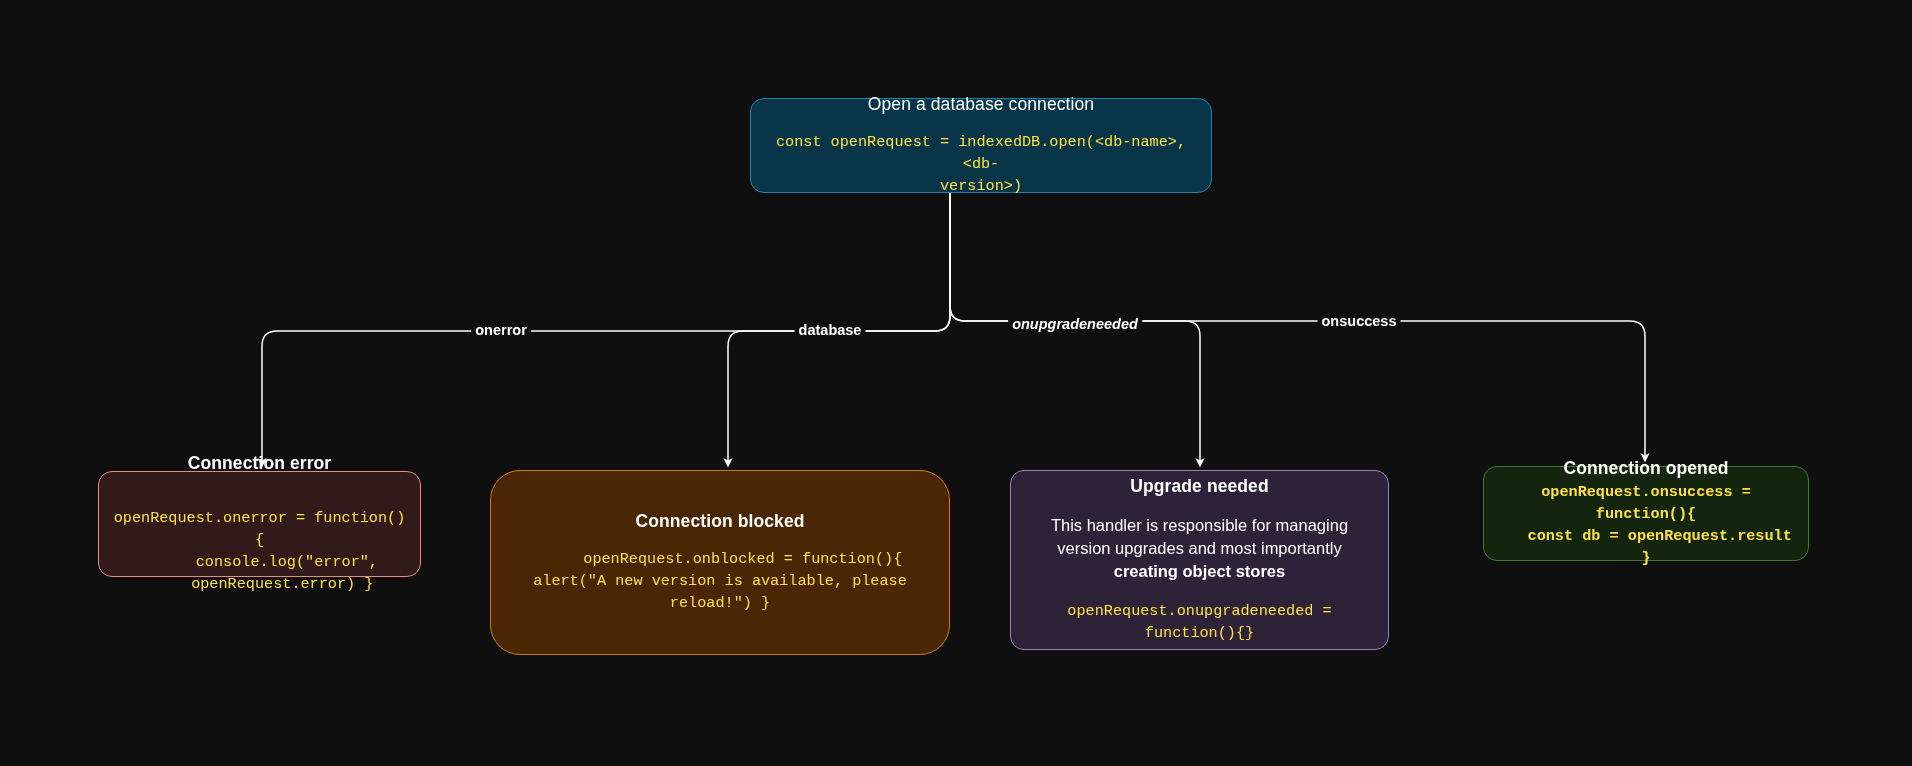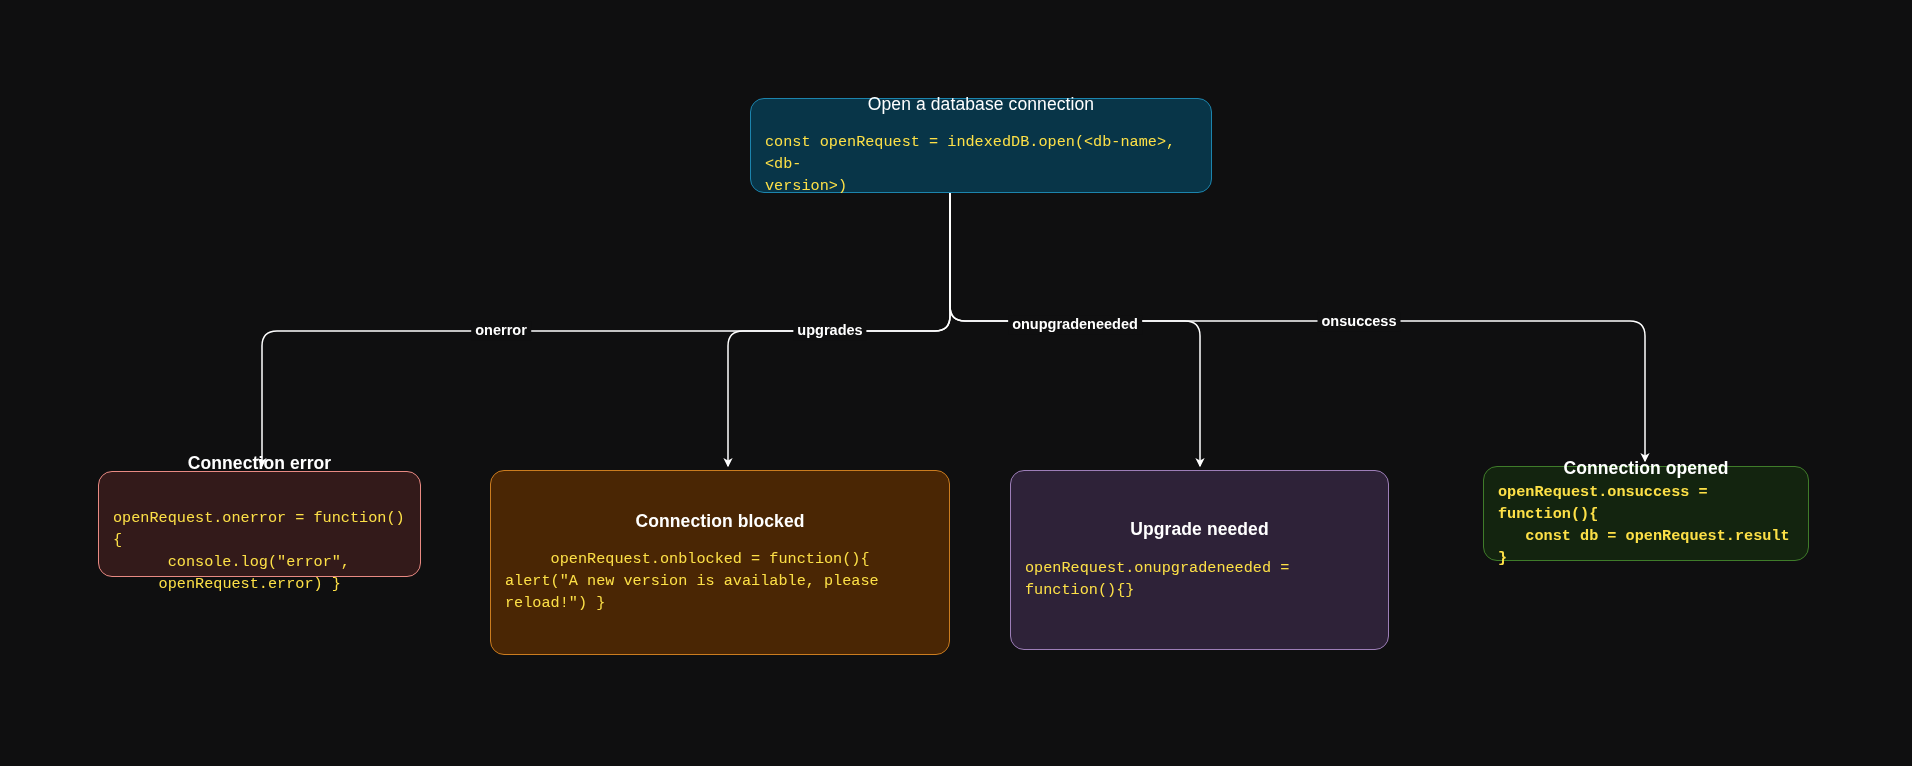--- a/index.html
+++ b/index.html
@@ -25,21 +25,21 @@
   .node {
     position: absolute;
     box-sizing: border-box;
     border-radius: 14px;
     border-width: 1.6px;
     border-style: solid;
     display: flex;
     flex-direction: column;
     align-items: center;
     justify-content: center;
-    text-align: left;
+    text-align: center;
     padding: 12px 14px;
   }
   .node-title {
     font-size: 17.5px;
     color: #ffffff;
     line-height: 1.25;
     letter-spacing: 0.1px;
   }
   .node-title.bold { font-weight: bold; }
   .node-desc {
@@ -55,21 +55,21 @@
     color: #fde047;
     line-height: 1.45;
     margin-top: 16px;
     white-space: pre-wrap;
   }
   .node-code.tight { margin-top: 2px; }
 
   
   .n-root    { background: #083548; border-color: #1c84ad; }
   .n-error   { background: #331a1a; border-color: #e98a83; gap: 17px; }
-  .n-blocked { background: #4a2604; border-color: #cb7c1f; }
+  .n-blocked { background: #4a2604; border-color: #cb7c1f; border-radius: 30px; }
   .n-upgrade { background: #2e2238; border-color: #9d7eb8; }
   .n-opened  { background: #13240f; border-color: #3f7c2a; }
 
   .edge-label {
     position: absolute;
     font-size: 14.5px;
     font-weight: bold;
     color: #ffffff;
     background: #0f0f10;
     padding: 1px 4px;
@@ -112,27 +112,28 @@
   </div>
 
   <div class="node n-blocked" style="left:490px; top:470px; width:460px; height:185px;">
     <div class="node-title bold">Connection blocked</div>
     <div class="node-code">     openRequest.onblocked = function(){
 alert("A new version is available, please reload!") }</div>
   </div>
 
   <div class="node n-upgrade" style="left:1010px; top:470px; width:379px; height:180px;">
     <div class="node-title bold">Upgrade needed</div>
+    <div class="node-desc"><span>This handler is responsible for managing version upgrades and most importantly </span><b>creating object stores</b></div>
     <div class="node-code">openRequest.onupgradeneeded = function(){}</div>
   </div>
 
   <div class="node n-opened" style="left:1483px; top:466px; width:326px; height:95px;font-weight:bold;">
     <div class="node-title">Connection opened</div>
     <div class="node-code tight">openRequest.onsuccess = function(){
    const db = openRequest.result }</div>
   </div>
 
   <div class="edge-label" style="left:501px; top:331px;">onerror</div>
-  <div class="edge-label" style="left:830px; top:331px;">upgrades</div>
-  <div class="edge-label" style="left:1075px; top:325px;">onupgradeneeded</div>
+  <div class="edge-label" style="left:830px; top:331px;">database</div>
+  <div class="edge-label" style="left:1075px; top:325px;font-style:italic;">onupgradeneeded</div>
   <div class="edge-label" style="left:1359px; top:322px;">onsuccess</div>
 
 </div>
 
 </body></html>

